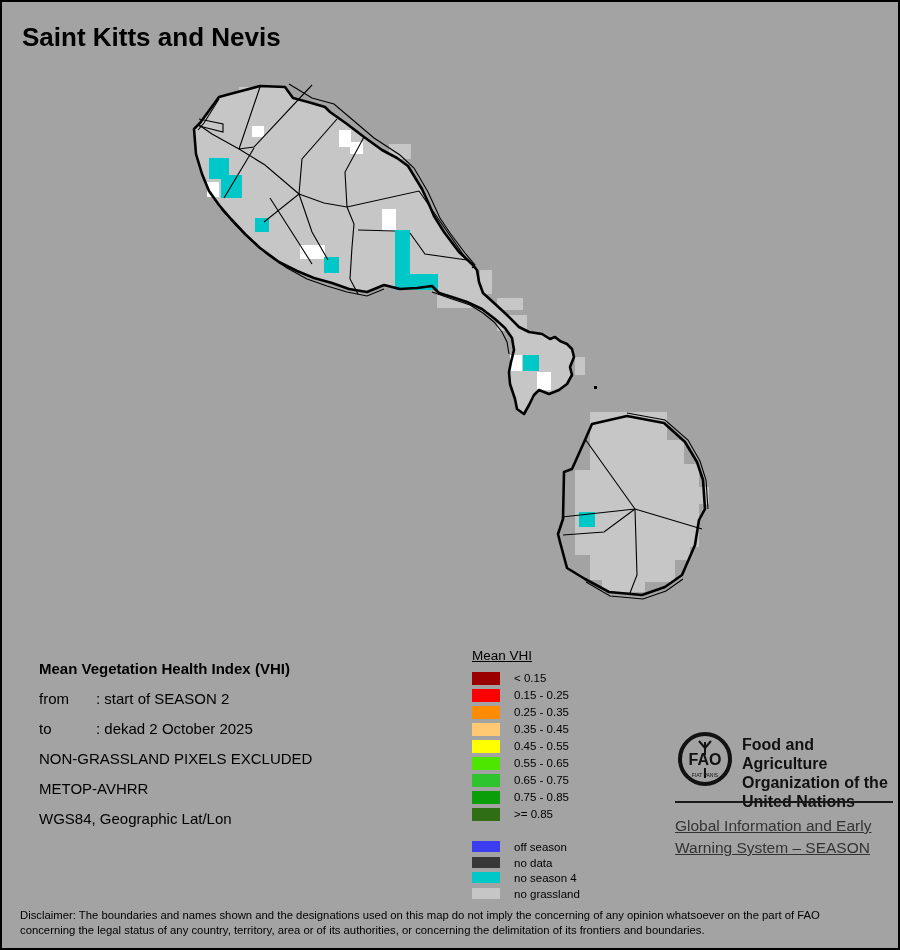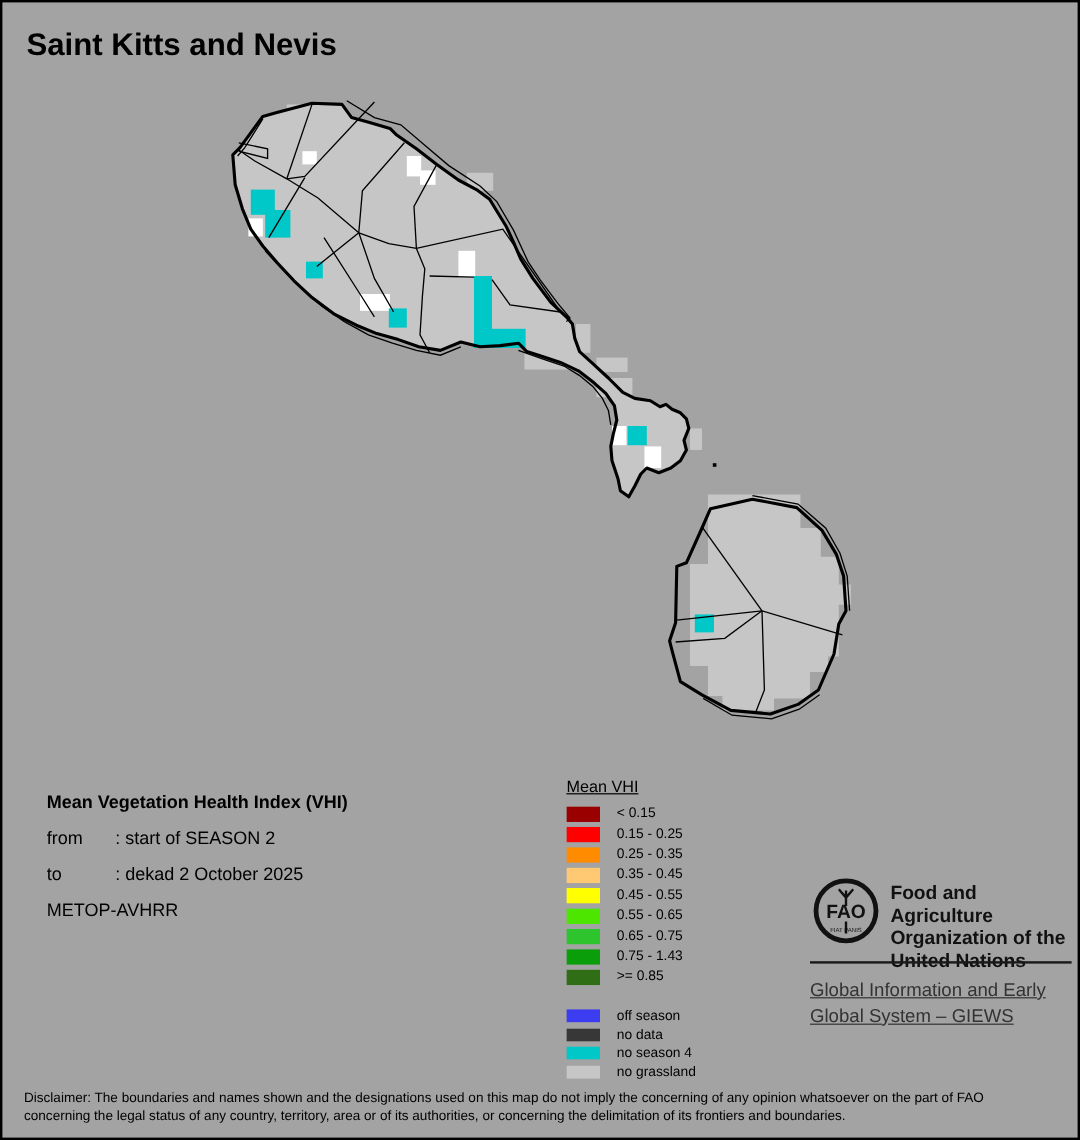--- a/index.html
+++ b/index.html
@@ -161,21 +161,23 @@
 
     <rect x="592" y="384" width="3" height="3" fill="#000"></rect>
   </svg>
 
   <div id="map-title">Saint Kitts and Nevis</div>
 
   <div id="meta">
     <div class="mline mtitle">Mean Vegetation Health Index (VHI)</div>
     <div class="mline"><span class="mkey">from</span><span>: start of SEASON 2</span></div>
     <div class="mline"><span class="mkey">to</span><span>: dekad 2 October 2025</span></div>
+    <div class="mline">NON-GRASSLAND PIXELS EXCLUDED</div>
     <div class="mline">METOP-AVHRR</div>
+    <div class="mline">WGS84, Geographic Lat/Lon</div>
   </div>
 
   <div id="legend">
     <div id="legend-title">Mean VHI</div>
 
     <div id="legend-vhi">
       <div class="lrow">
         <svg class="sw" width="28" height="13">
             <rect width="28" height="13" fill="#9B0000"></rect>
           </svg>
@@ -214,21 +216,21 @@
       <div class="lrow">
         <svg class="sw" width="28" height="13">
             <rect width="28" height="13" fill="#2EC42E"></rect>
           </svg>
         <span class="llabel">0.65 - 0.75</span>
       </div>
       <div class="lrow">
         <svg class="sw" width="28" height="13">
             <rect width="28" height="13" fill="#0A9E0A"></rect>
           </svg>
-        <span class="llabel">0.75 - 1.43</span>
+        <span class="llabel">0.75 - 0.85</span>
       </div>
       <div class="lrow">
         <svg class="sw" width="28" height="13">
             <rect width="28" height="13" fill="#2F6E14"></rect>
           </svg>
         <span class="llabel">&gt;= 0.85</span>
       </div>
     </div>
 
     <div id="legend-status">
@@ -268,21 +270,21 @@
       <text x="29" y="49" text-anchor="middle" font-size="5" font-family="Liberation Sans, sans-serif" fill="#111">FIAT PANIS</text>
     </svg>
     <div id="fao-org">
       <div>Food and Agriculture</div>
       <div>Organization of the</div>
       <div>United Nations</div>
     </div>
     <div id="fao-rule"></div>
     <div id="fao-giews">
       <div>Global Information and Early</div>
-      <div>Global System – GIEWS</div>
+      <div>Warning System – SEASON</div>
     </div>
   </div>
 
   <div id="disclaimer">
     <div>Disclaimer: The boundaries and names shown and the designations used on this map do not imply the concerning of any opinion whatsoever on the part of FAO</div>
     <div>concerning the legal status of any country, territory, area or of its authorities, or concerning the delimitation of its frontiers and boundaries.</div>
   </div>
 
 </div>
 

